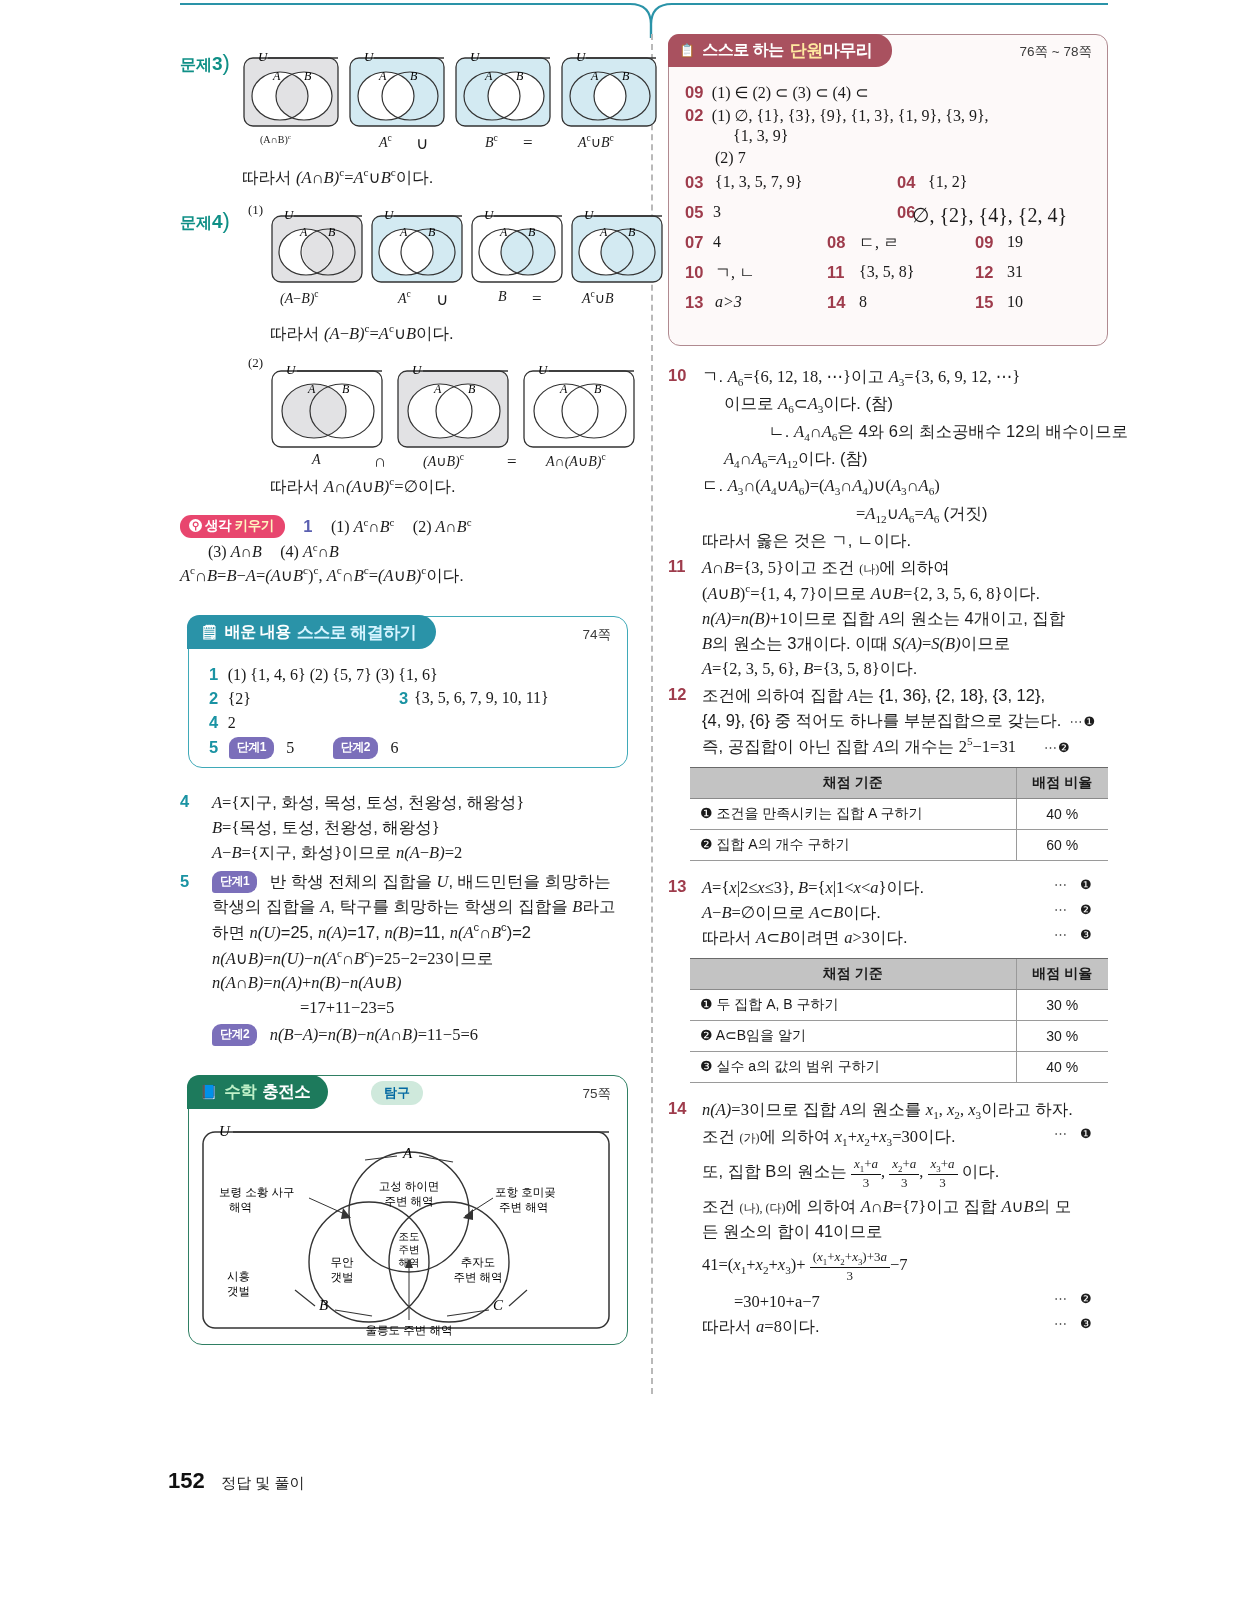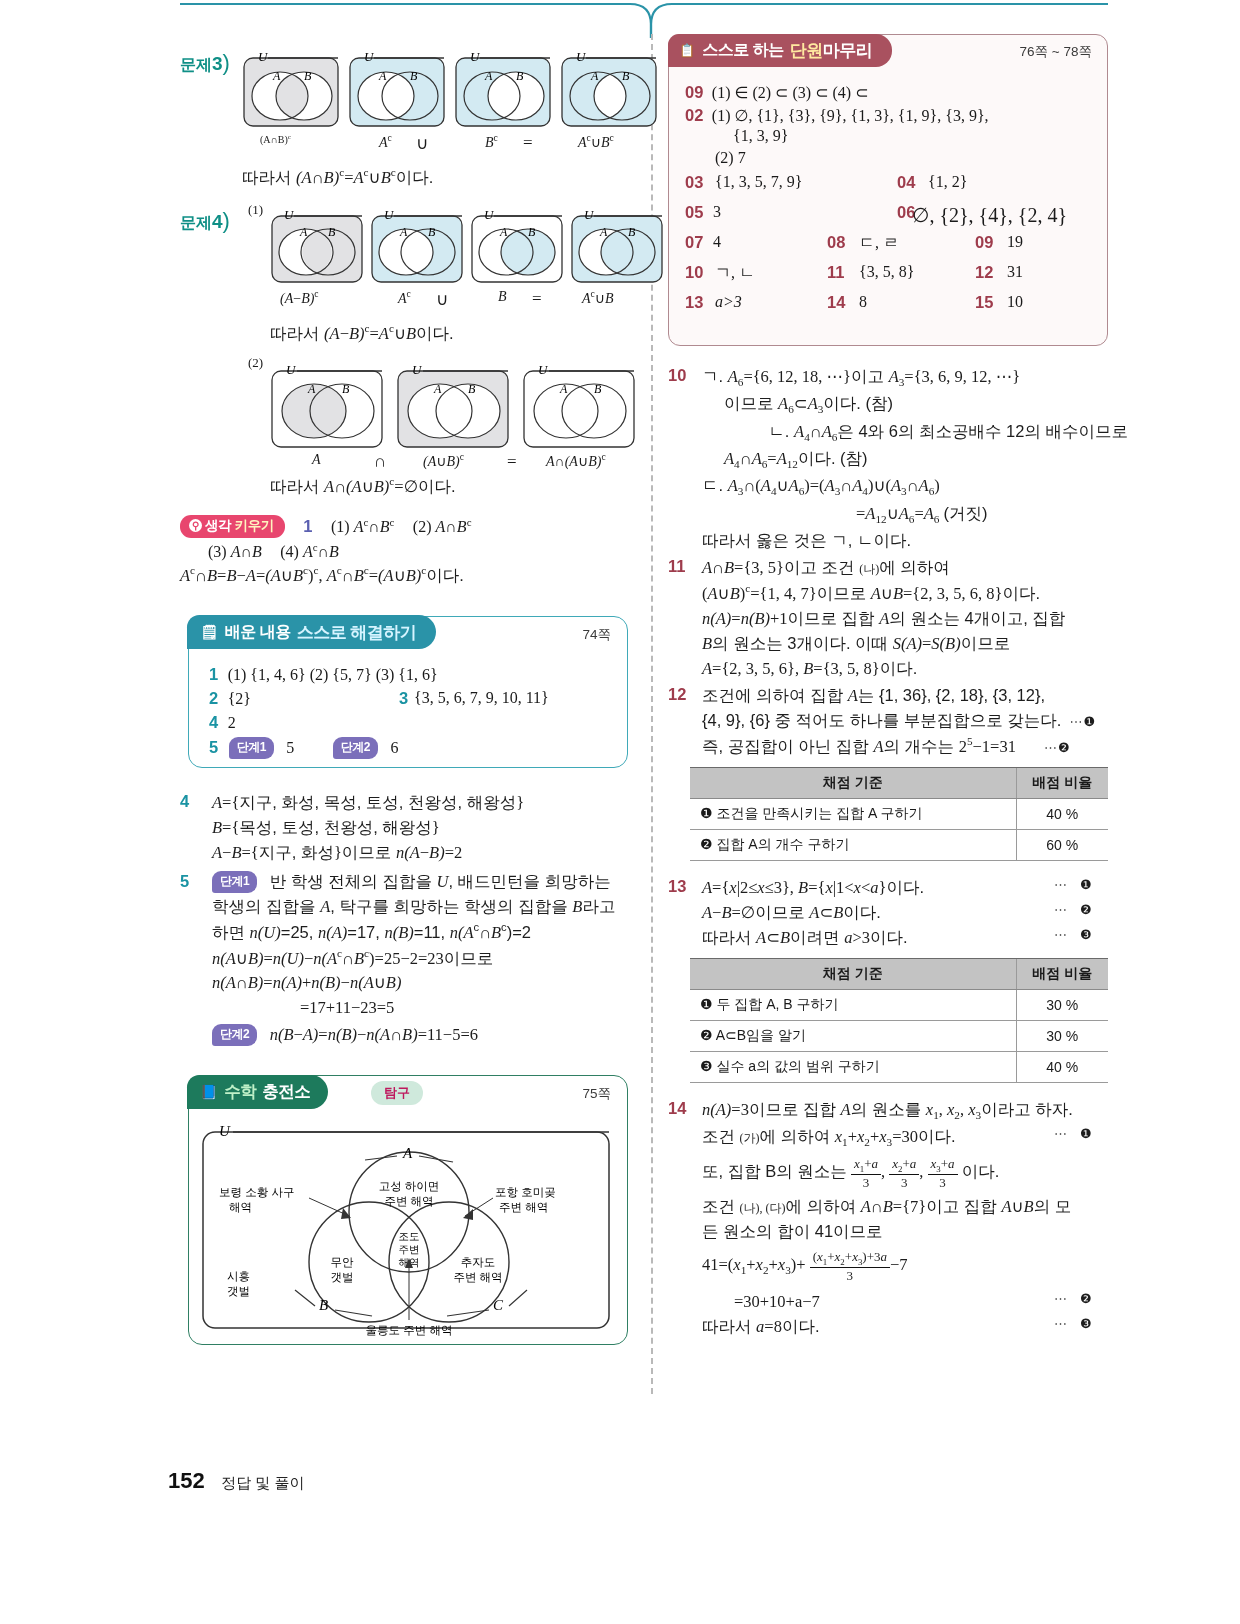--- a/index.html
+++ b/index.html
@@ -77,21 +77,21 @@
   
   .gcard { border:1.6px solid #2f7f63; border-radius:14px; background:#fff; position:relative; }
   .gcard-head {
     position:absolute; left:-1.6px; top:-1.6px; height:34px;
     background:#1d7a5c; border-radius:13px 18px 18px 0;
     color:#fff; font-weight:bold; font-size:16.5px;
     display:flex; align-items:center; padding:0 18px 0 13px; letter-spacing:-0.5px;
   }
   .gcard-head .g { color:#bff0c8; }
   .tamgu {
-    position:absolute; left:182px; top:5px; background:#cfe9dc; color:#be185d;
+    position:absolute; left:182px; top:5px; background:#cfe9dc; color:#0369a1;
     font-size:13px; font-weight:bold; border-radius:12px; padding:3px 13px;
     font-family:"Liberation Sans",sans-serif;
   }
 
   
   .mcard { border:1.5px solid #b08a90; border-radius:12px; background:#fdf9f9; position:relative; }
   .mcard-head {
     position:absolute; left:-1.5px; top:-1.5px; height:33px;
     background:#a9515f; border-radius:11px 16px 16px 0;
     color:#fff; font-weight:bold; font-size:16px;

